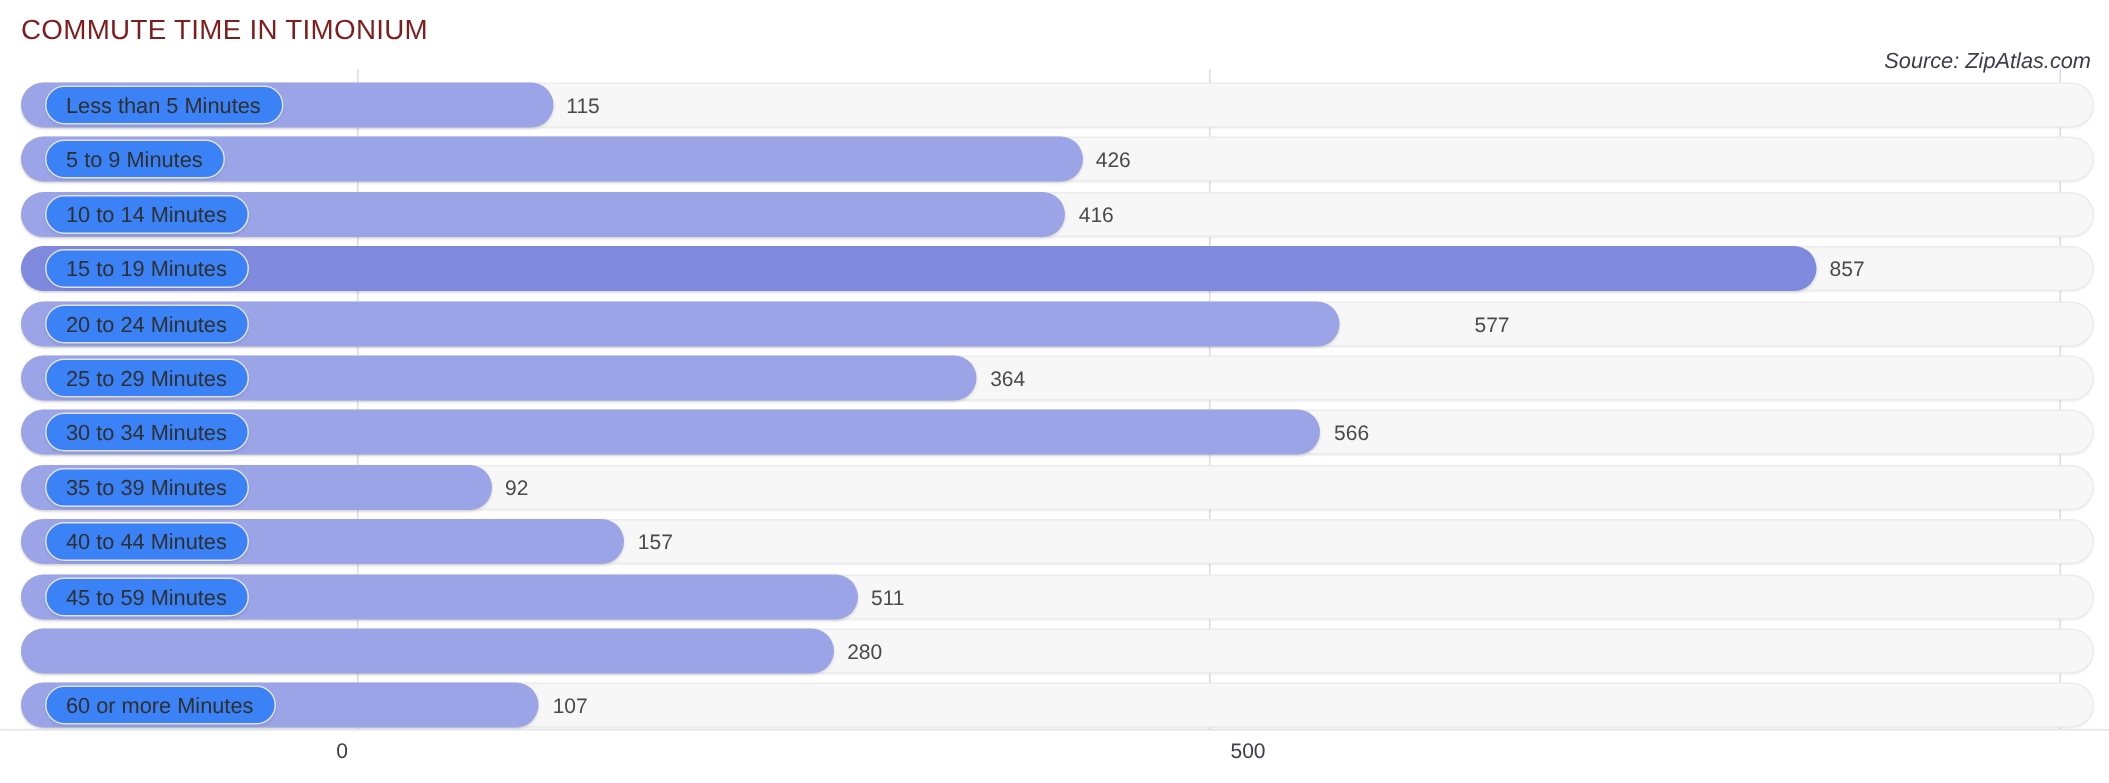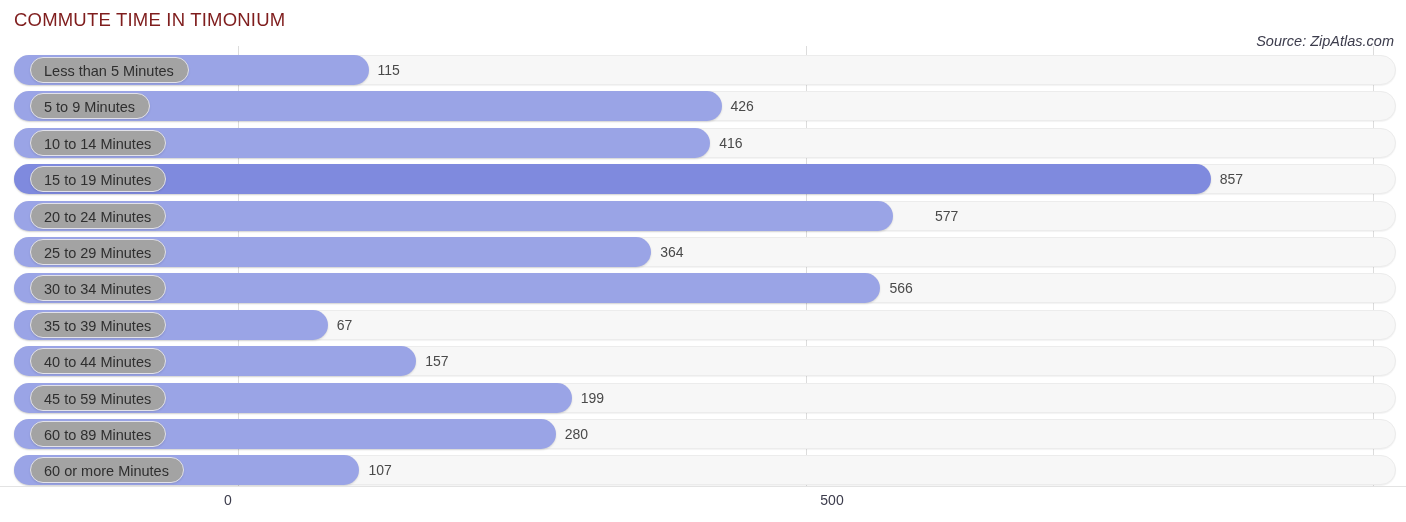--- a/index.html
+++ b/index.html
@@ -88,21 +88,21 @@
     box-sizing: border-box;
     box-shadow: 0 1px 2px rgba(0,0,0,0.14);
   }
   .bar-label {
     position: absolute;
     top: 2px;
     left: 16px;
     height: 26px;
     line-height: 26px;
     padding: 0 14px 0 13px;
-    background: #a3a3a3;
+    background: #3b82f6;
     border: 1px solid #e2e2ea;
     border-radius: 13px;
     font-size: 14.5px;
     color: #2f2f2f;
     white-space: nowrap;
     box-shadow: 0 1px 2px rgba(0,0,0,0.10);
     box-sizing: border-box;
   }
   .value {
     position: absolute;
@@ -168,56 +168,55 @@
     <div class="row" style="top: 118.2px;">
       <div class="track" style="background: rgb(247, 247, 247);"></div>
       <div class="bar" style="width: 1196.69px; background: rgb(127, 138, 222);"></div>
       <div class="bar-label">15 to 19 Minutes</div>
       <div class="value outside" style="left: 1196.69px;">857</div>
     </div>
     <div class="row" style="top: 154.6px;">
       <div class="track" style="background: rgb(247, 247, 247);"></div>
       <div class="bar" style="width: 878.895px; background: rgb(154, 164, 230);"></div>
       <div class="bar-label">20 to 24 Minutes</div>
-      <div class="value outside" style="left: 873px; padding-left: 48px;">577</div>
+      <div class="value outside" style="left: 921px; padding-left: 48px;">577</div>
     </div>
     <div class="row" style="top: 191px;">
       <div class="track" style="background: rgb(247, 247, 247);"></div>
       <div class="bar" style="width: 637.14px; background: rgb(154, 164, 230);"></div>
       <div class="bar-label">25 to 29 Minutes</div>
       <div class="value outside" style="left: 637.14px;">364</div>
     </div>
     <div class="row" style="top: 227.4px;">
       <div class="track" style="background: rgb(247, 247, 247);"></div>
       <div class="bar" style="width: 866.41px; background: rgb(154, 164, 230);"></div>
       <div class="bar-label">30 to 34 Minutes</div>
       <div class="value outside" style="left: 866.41px;">566</div>
     </div>
     <div class="row" style="top: 263.8px;">
       <div class="track" style="background: rgb(247, 247, 247);"></div>
       <div class="bar" style="width: 313.665px; background: rgb(154, 164, 230);"></div>
       <div class="bar-label">35 to 39 Minutes</div>
-      <div class="value outside" style="left: 313.665px;">67</div>
+      <div class="value outside" style="left: 313.665px;">92</div>
     </div>
     <div class="row" style="top: 300.2px;">
       <div class="track" style="background: rgb(247, 247, 247);"></div>
       <div class="bar" style="width: 402.195px; background: rgb(154, 164, 230);"></div>
       <div class="bar-label">40 to 44 Minutes</div>
       <div class="value outside" style="left: 402.195px;">157</div>
     </div>
     <div class="row" style="top: 336.6px; text-align: right;">
       <div class="track" style="background: rgb(247, 247, 247);"></div>
       <div class="bar" style="width: 557.69px; background: rgb(154, 164, 230);"></div>
       <div class="bar-label">45 to 59 Minutes</div>
-      <div class="value outside" style="left: 557.69px;">199</div>
+      <div class="value outside" style="left: 557.69px;">511</div>
     </div>
     <div class="row" style="top: 373px;">
       <div class="track" style="background: rgb(247, 247, 247);"></div>
       <div class="bar" style="width: 541.8px; background: rgb(154, 164, 230);"></div>
-      <div class="bar-label">60 to 89 Minutes</div>
       <div class="value outside" style="left: 541.8px;">280</div>
     </div>
     <div class="row" style="top: 409.4px;">
       <div class="track" style="background: rgb(247, 247, 247);"></div>
       <div class="bar" style="width: 345.445px; background: rgb(154, 164, 230);"></div>
       <div class="bar-label">60 or more Minutes</div>
       <div class="value outside" style="left: 345.445px; text-align: center;">107</div>
     </div>
   </div>
 

